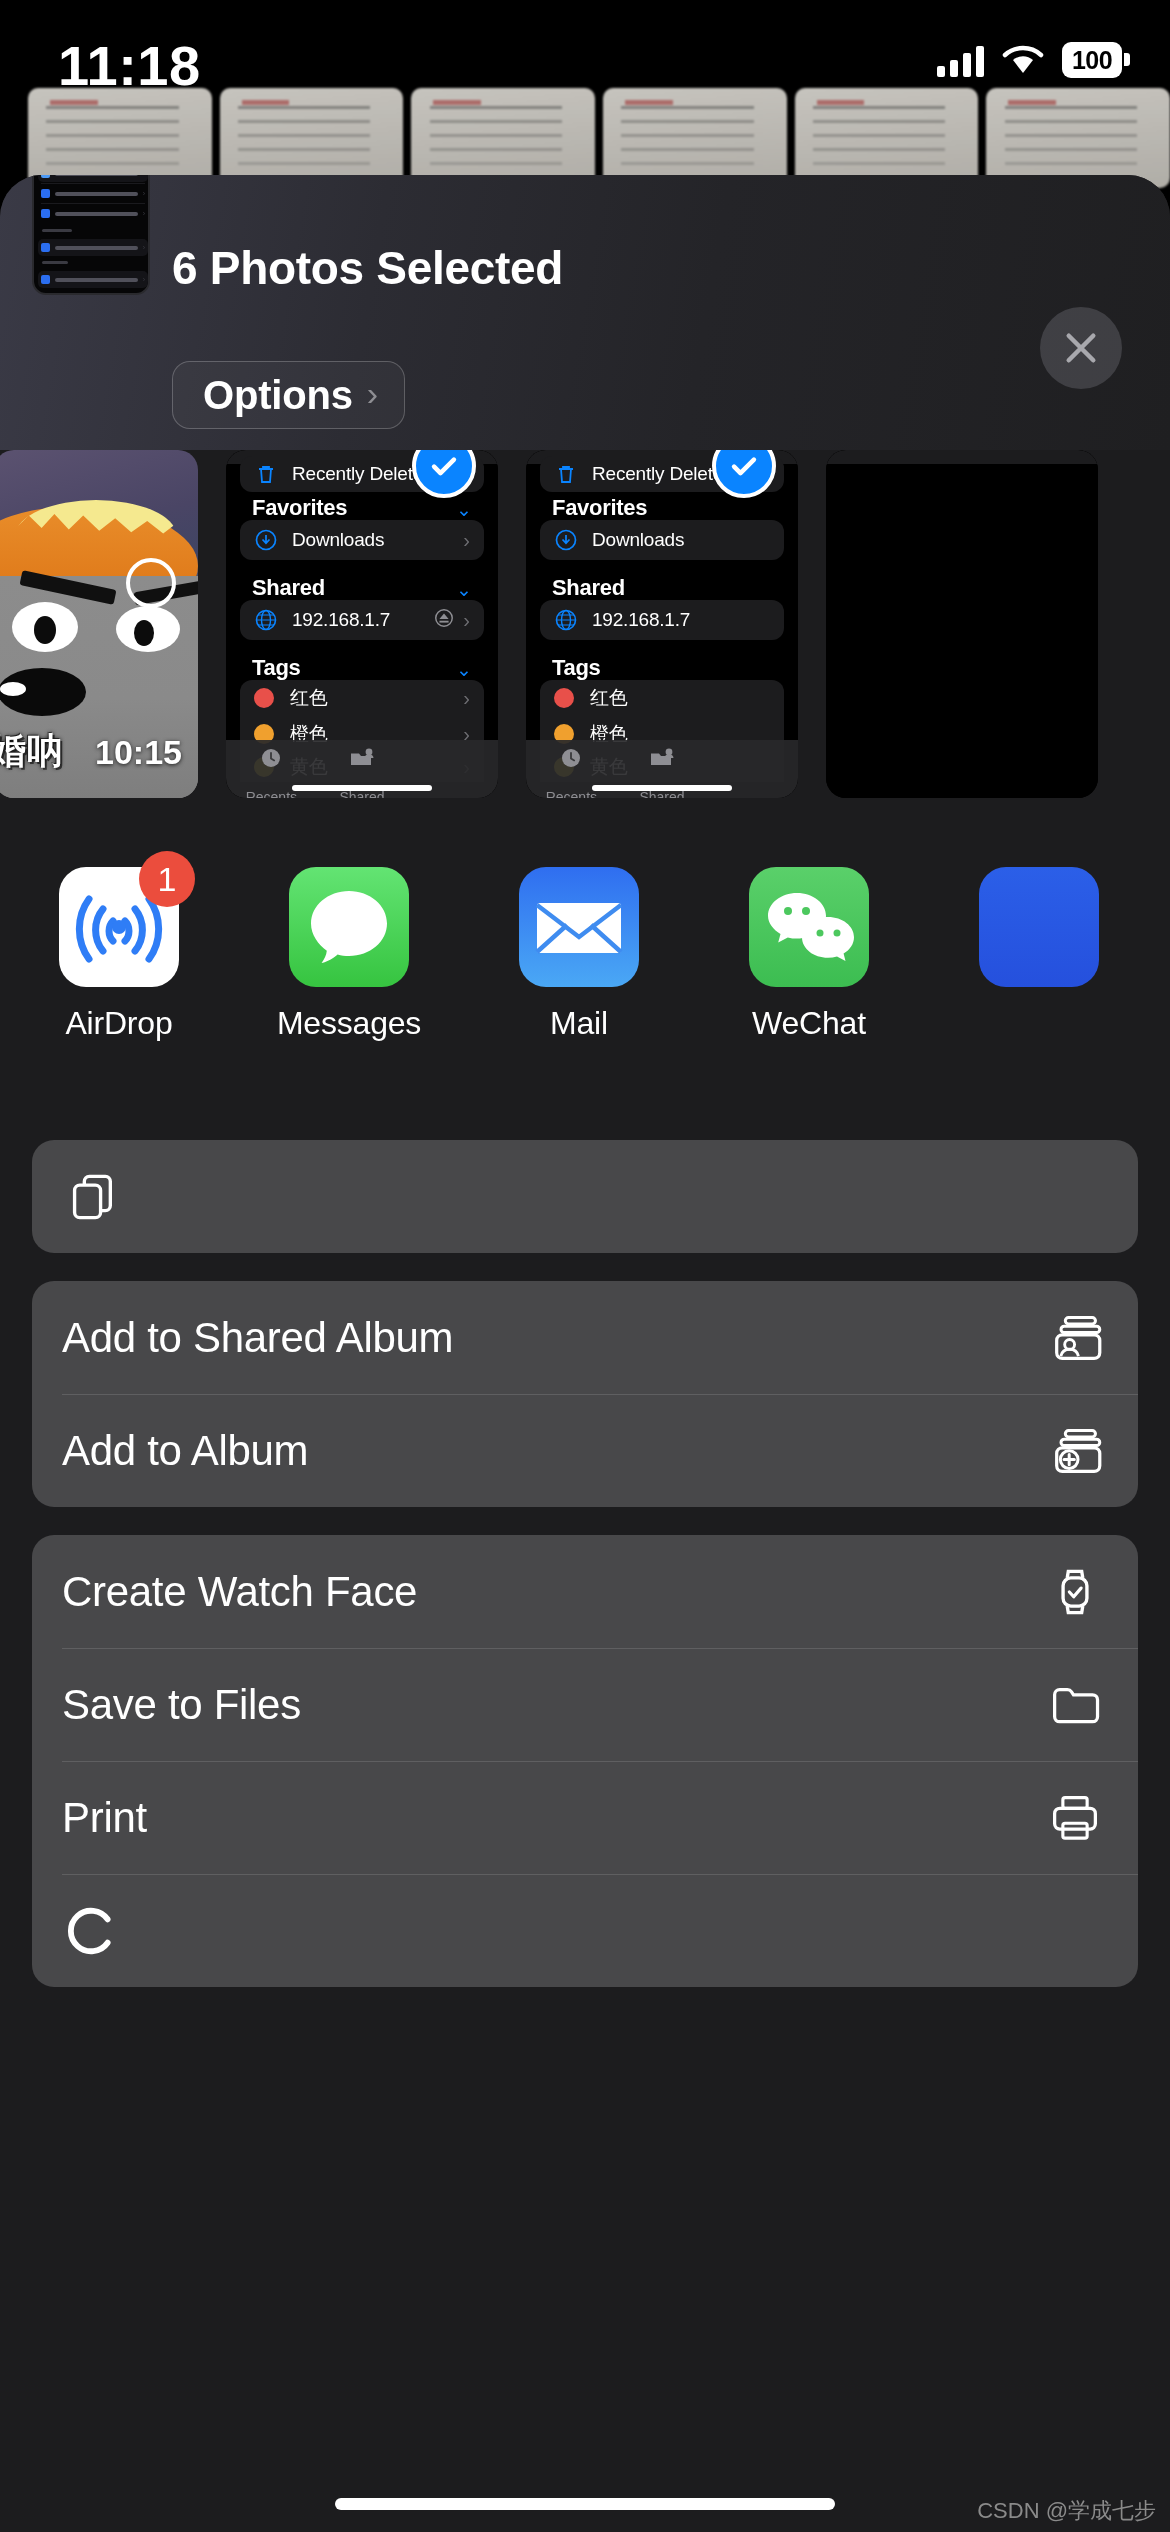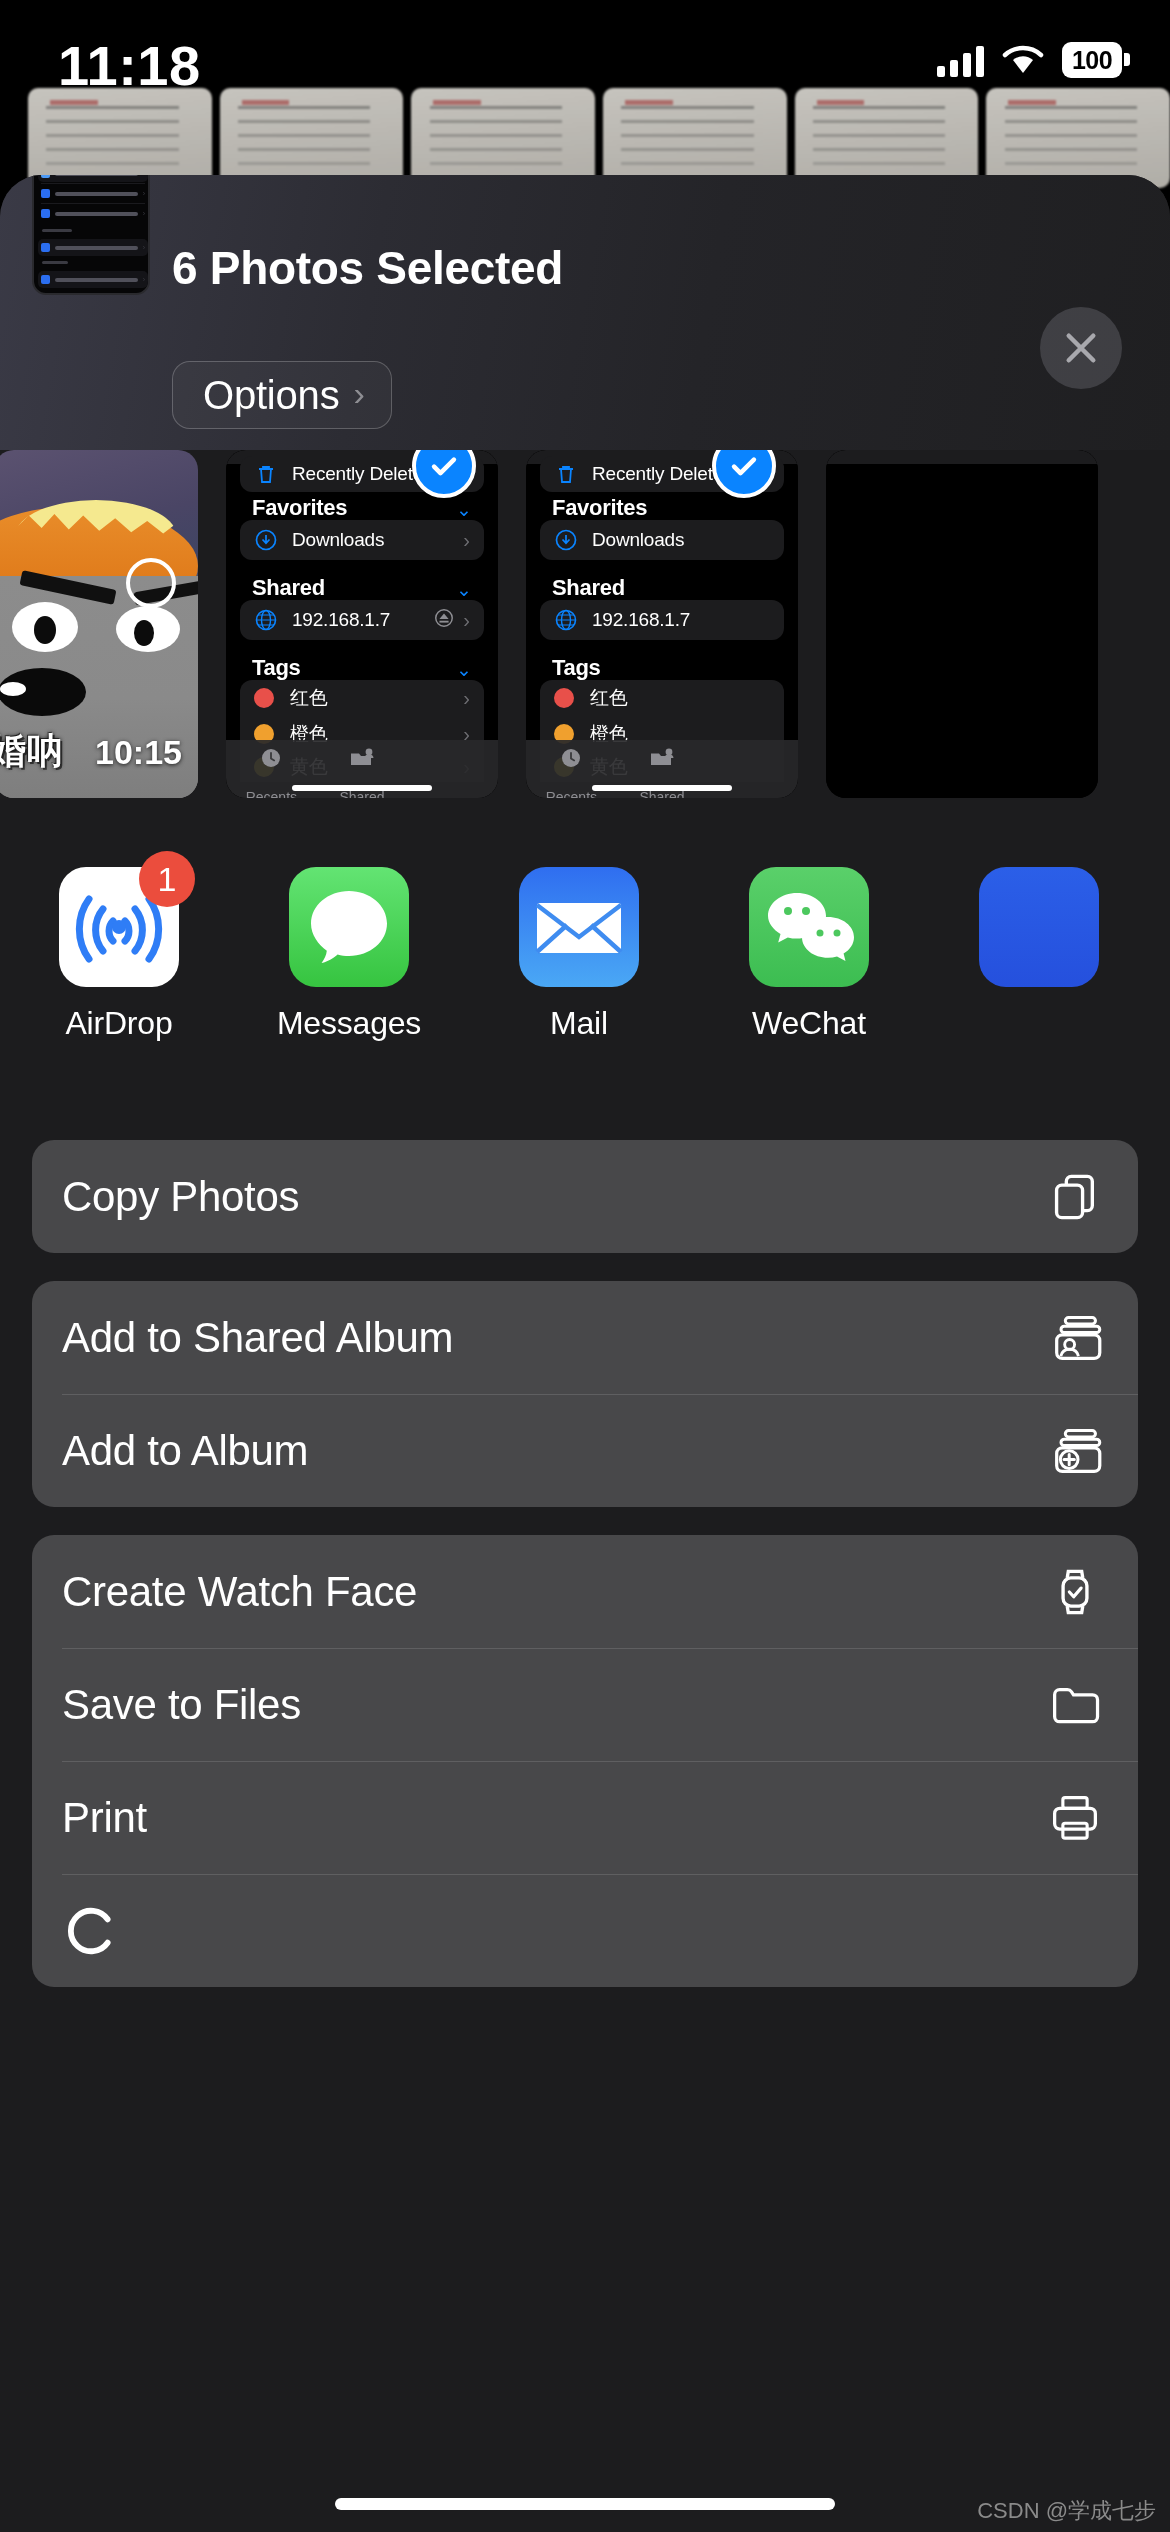--- a/index.html
+++ b/index.html
@@ -59,21 +59,21 @@
   .mini-row .mt{ height:4px; border-radius:2px; background:#50505a; flex:1; }
   .mini-row .mc{ color:#3a3a42; font-size:7px; }
   .mini-sep{ position:absolute; left:7px; width:104px; height:1px; background:#1a1a1e; }
   .mini-hdr{ position:absolute; left:8px; height:3px; width:38px; background:#3a3a42; border-radius:2px;}
   .mini-band{ position:absolute; left:4px; width:110px; height:17px; background:#141418; border-radius:5px; }
 
   .sheet-title{ position:absolute; left:172px; top:66px; font-size:46px; font-weight:600; letter-spacing:-0.3px;}
   .options-btn{ position:absolute; left:172px; top:186px; height:68px; padding:0 26px 0 30px;
     border:1.5px solid rgba(255,255,255,.22); border-radius:18px; background:rgba(255,255,255,.035);
     display:flex; align-items:center; gap:14px; }
-  .options-btn .lbl{ font-size:40px; font-weight:400; letter-spacing:-0.2px; }
+  .options-btn .lbl{ font-size:40px; font-weight:700; letter-spacing:-0.2px; }
   .options-btn .chev{ color:#8e8e93; font-size:34px; font-weight:500; margin-top:-3px;}
 
   .close-btn{ position:absolute; right:48px; top:132px; width:82px; height:82px; border-radius:50%;
     background:rgba(118,118,128,.36); display:flex; align-items:center; justify-content:center; }
   .close-btn svg{ width:42px; height:42px; }
 
   
   .preview-row{ position:absolute; top:275px; left:0; width:1170px; height:370px;
      display:flex; gap:28px; padding-left:0; overflow:hidden; }
 
@@ -491,21 +491,20 @@
     <div class="app">
       <div class="app-icon" style="background:linear-gradient(180deg,#2b5fe8 0%,#2550dd 100%);"></div>
       <div class="app-label"></div>
     </div>
   </div>
 
   <div class="groups">
 
     <div class="group">
       <div class="act">
-        <span class="t">Copy Photos</span>
         <span class="i">
           <svg viewBox="0 0 24 24" width="52" height="52">
               <rect x="3.5" y="6.5" width="12" height="15" rx="2.4" stroke="#fff" stroke-width="1.55" fill="none"></rect>
               <path d="M8 6.5V4.9c0-1.3 1-2.4 2.3-2.4h7.4c1.3 0 2.3 1.1 2.3 2.4v11c0 1.3-1 2.4-2.3 2.4H16" stroke="#fff" stroke-width="1.55" fill="none"></path>
             </svg>
         </span>
       </div>
     </div>
 
     <div class="group">

